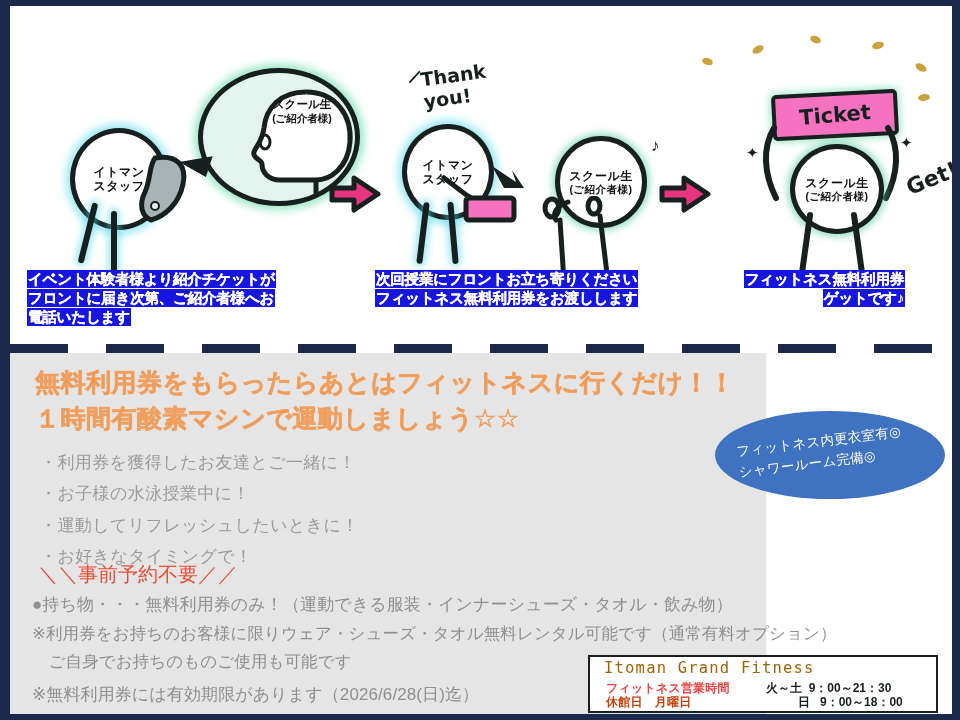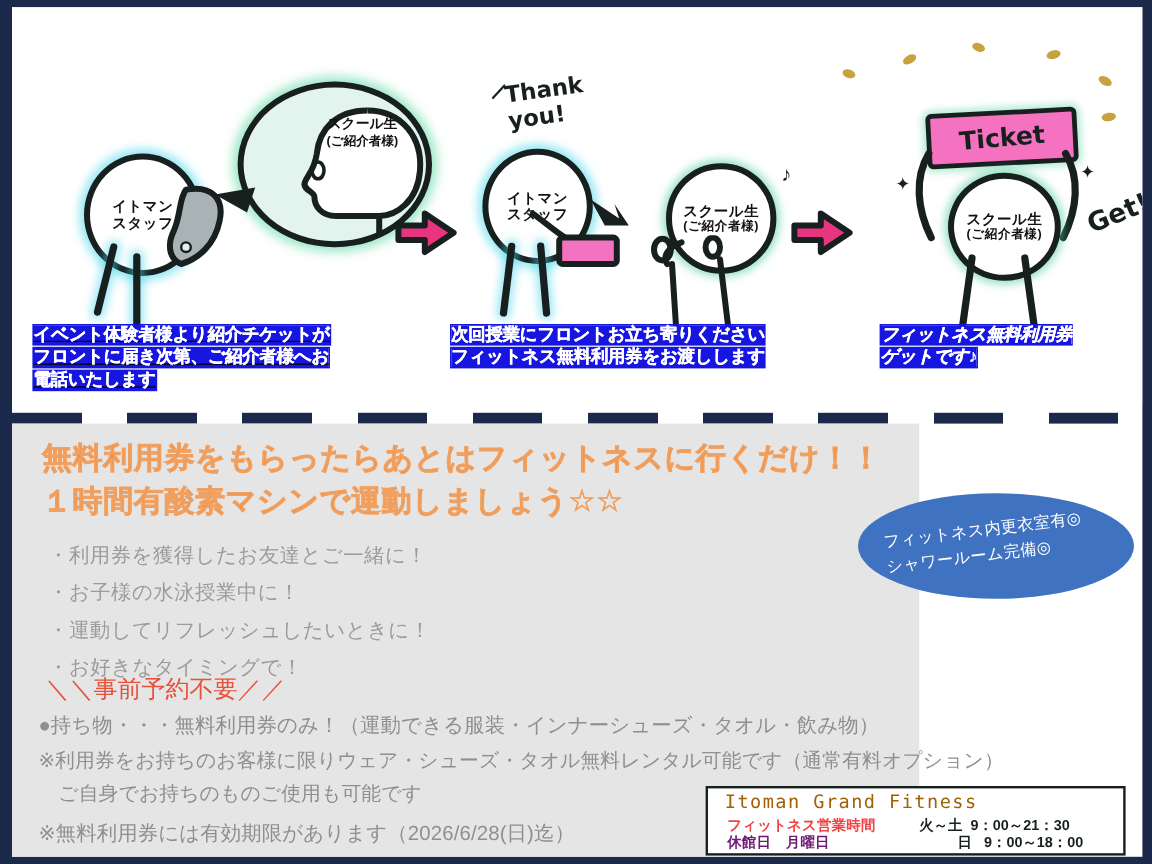--- a/index.html
+++ b/index.html
@@ -75,21 +75,21 @@
   .note-line.l1{top:240px;}
   .note-line.l2{top:270px;font-size:16.5px;text-align:right;}
   .note-line.l3{top:298px;font-size:16.5px;}
   .note-line.l4{top:330px;}
 
   #infobox{position:absolute;left:578px;top:302px;width:346px;height:54px;background:#fff;
       border:2px solid #17201e;}
   #infobox .shoptitle{position:absolute;left:14px;top:2px;font-family:"DejaVu Sans Mono","Liberation Mono",monospace;
       font-size:15.5px;letter-spacing:1.2px;color:#a16207;}
   #infobox .r1{position:absolute;left:16px;top:23px;font-size:12px;font-weight:700;color:#ef4444;letter-spacing:.2px;}
-  #infobox .r2{position:absolute;left:16px;top:37px;font-size:12px;font-weight:700;color:#701a75;letter-spacing:.2px;}
+  #infobox .r2{position:absolute;left:16px;top:37px;font-size:12px;font-weight:700;color:#c2410c;letter-spacing:.2px;}
   #infobox .t1{position:absolute;left:176px;top:23px;font-size:12px;font-weight:700;color:#17201e;}
   #infobox .t2{position:absolute;left:208px;top:37px;font-size:12px;font-weight:700;color:#17201e;}
 </style>
 </head>
 <body>
 
 <div id="poster">
 <div id="inner">
 
   <div id="comic">
@@ -195,32 +195,32 @@
       <div class="sparkle" style="left:736px;top:138px;">✦</div>
       <div class="sparkle" style="left:890px;top:128px;">✦</div>
       <div class="confetti" style="left:742px;top:40px;width:12px;height:7px;transform:rotate(-30deg);"></div>
       <div class="confetti" style="left:800px;top:30px;width:11px;height:7px;transform:rotate(20deg);"></div>
       <div class="confetti" style="left:862px;top:36px;width:12px;height:7px;transform:rotate(-15deg);"></div>
       <div class="confetti" style="left:905px;top:58px;width:12px;height:7px;transform:rotate(30deg);"></div>
       <div class="confetti" style="left:908px;top:88px;width:12px;height:7px;transform:rotate(-8deg);"></div>
       <div class="confetti" style="left:692px;top:52px;width:11px;height:7px;transform:rotate(18deg);"></div>
     </div>
 
-    <div class="cap" style="left:18px;top:264px;text-decoration:underline;">
+    <div class="cap" style="left:18px;top:264px;">
       <span>イベント体験者様より紹介チケットが</span><br>
       <span>フロントに届き次第、ご紹介者様へお</span><br>
       <span>電話いたします</span>
     </div>
 
     <div class="cap" style="left:366px;top:264px;">
       <span>次回授業にフロントお立ち寄りください</span><br>
       <span>フィットネス無料利用券をお渡しします</span>
     </div>
 
-    <div class="cap" style="left:724px;top:264px;text-align:left;width:170px;font-style:italic;">
+    <div class="cap" style="left:724px;top:264px;text-align:right;width:170px;">
       <span>フィットネス無料利用券</span><br>
       <span>ゲットです♪</span>
     </div>
   </div>
 
   <div id="divider"></div>
 
   <div id="lower">
 
     <div id="headline">

